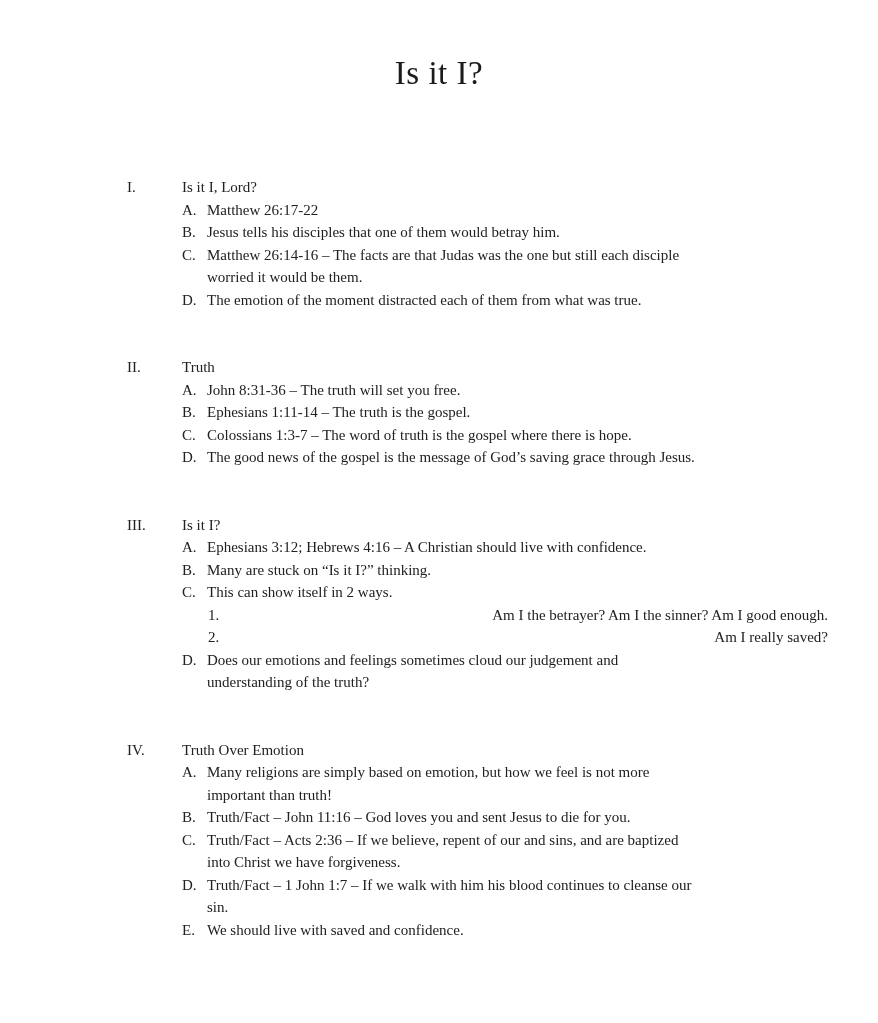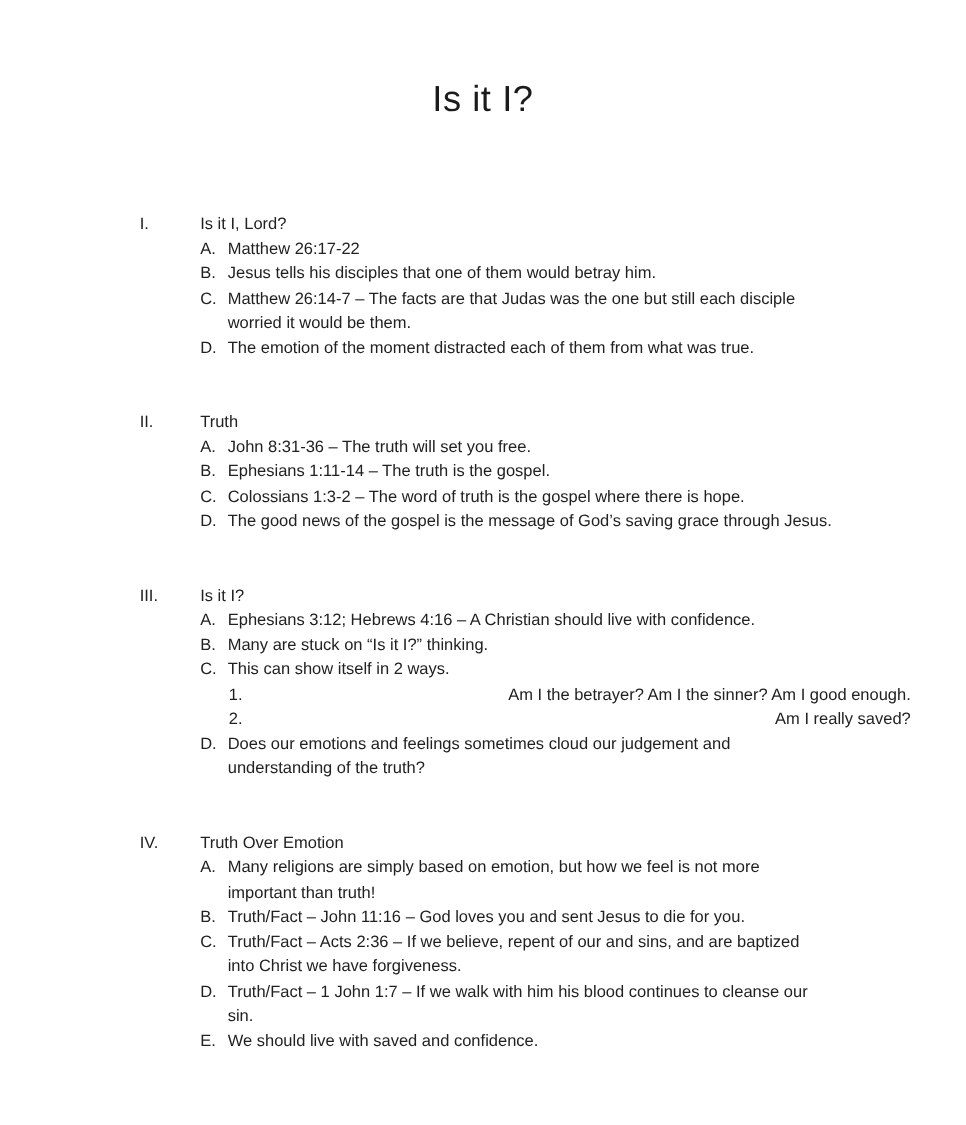--- a/index.html
+++ b/index.html
@@ -5,25 +5,25 @@
   html, body {
     margin: 0;
     padding: 0;
     background: #ffffff;
   }
   .page {
     position: relative;
     width: 878px;
     height: 1023px;
     background: #ffffff;
-    font-family: Liberation Sans, sans-serif;
+    font-family: Liberation Serif, serif;
     color: #212121;
     overflow: hidden;
     box-sizing: border-box;
-    padding-top: 69px;
+    padding-top: 52px;
   }
   .title {
     margin: 0 0 82px 0;
     text-align: center;
     font-size: 33px;
     line-height: 42px;
     font-weight: 500;
     color: #1b1b1b;
     letter-spacing: 0.5px;
   }
@@ -93,21 +93,21 @@
       <div class="irow">
         <span class="ilabel">A.</span>
         <span class="itext">Matthew 26:17-22</span>
       </div>
       <div class="irow">
         <span class="ilabel">B.</span>
         <span class="itext">Jesus tells his disciples that one of them would betray him.</span>
       </div>
       <div class="irow">
         <span class="ilabel">C.</span>
-        <span class="itext">Matthew 26:14-7 – The facts are that Judas was the one but still each disciple
+        <span class="itext">Matthew 26:14-16 – The facts are that Judas was the one but still each disciple
 worried it would be them.</span>
       </div>
       <div class="irow">
         <span class="ilabel">D.</span>
         <span class="itext">The emotion of the moment distracted each of them from what was true.</span>
       </div>
     </section>
 
     <section class="sect">
       <div class="hrow">
@@ -117,21 +117,21 @@
       <div class="irow">
         <span class="ilabel">A.</span>
         <span class="itext">John 8:31-36 – The truth will set you free.</span>
       </div>
       <div class="irow">
         <span class="ilabel">B.</span>
         <span class="itext">Ephesians 1:11-14 – The truth is the gospel.</span>
       </div>
       <div class="irow">
         <span class="ilabel">C.</span>
-        <span class="itext">Colossians 1:3-2 – The word of truth is the gospel where there is hope.</span>
+        <span class="itext">Colossians 1:3-7 – The word of truth is the gospel where there is hope.</span>
       </div>
       <div class="irow">
         <span class="ilabel">D.</span>
         <span class="itext">The good news of the gospel is the message of God’s saving grace through Jesus.</span>
       </div>
     </section>
 
     <section class="sect">
       <div class="hrow">
         <span class="numeral">III.</span>

